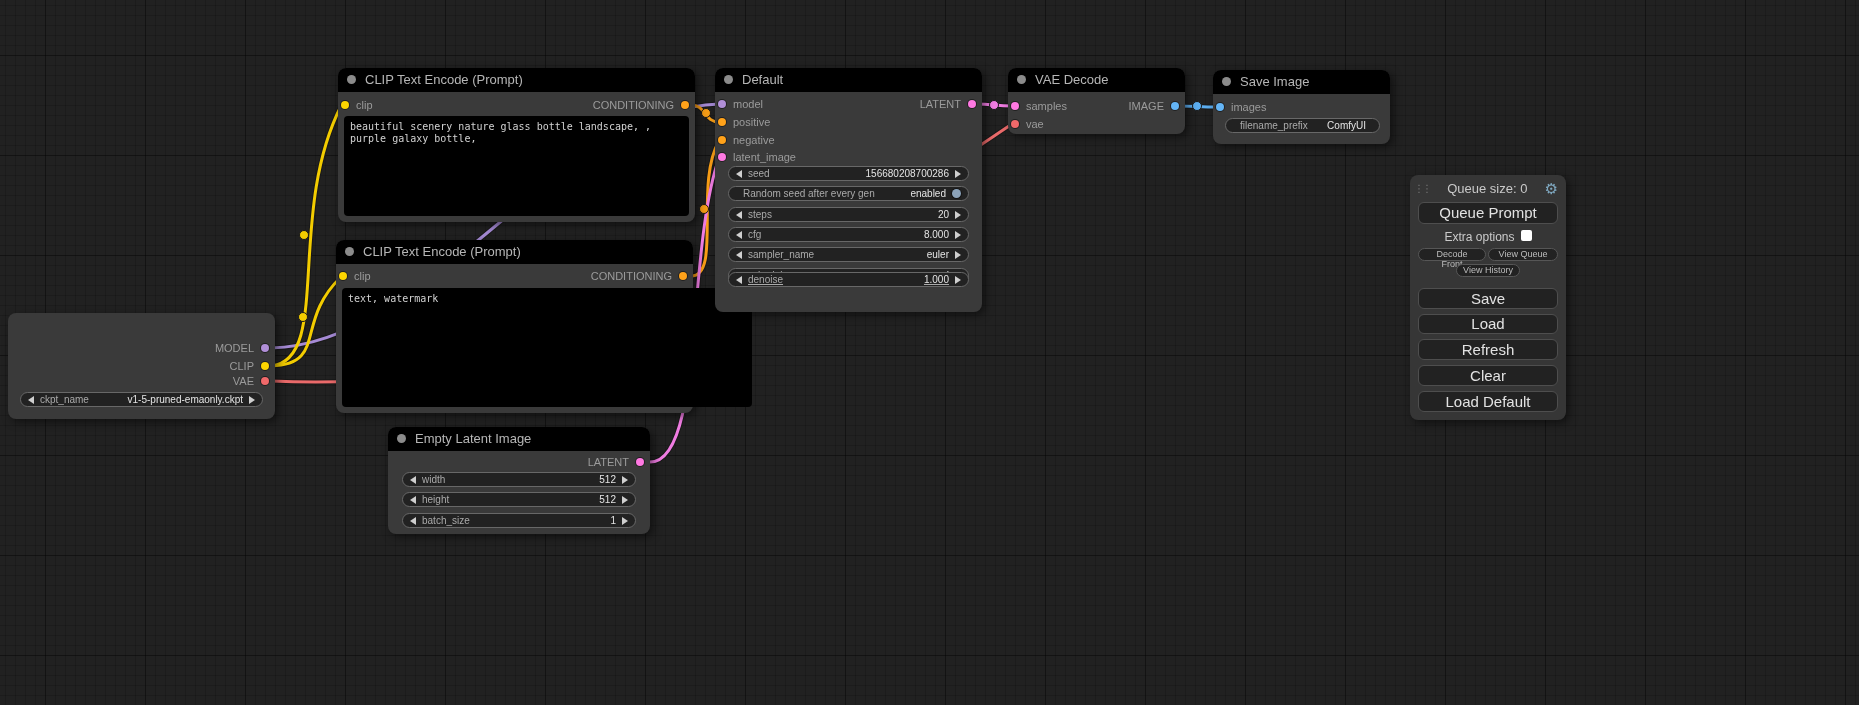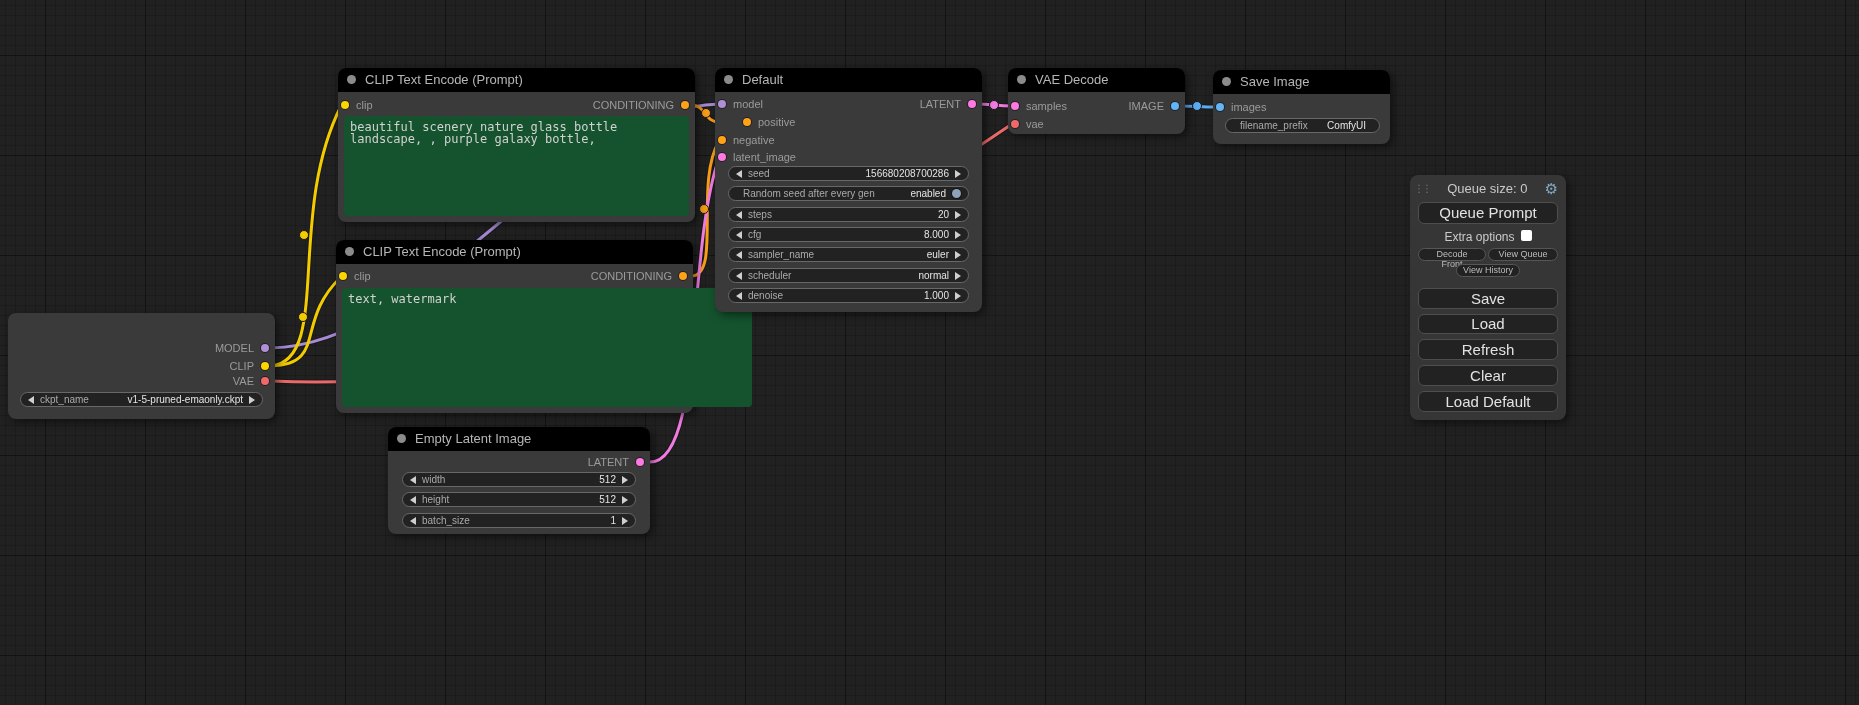--- a/index.html
+++ b/index.html
@@ -44,22 +44,22 @@
     padding:0 7px; font-size:10px; color:#aaa;
   }
   .wleft, .wright { display:flex; align-items:center; gap:6px; min-width:0; }
   .wval { color:#e4e4e4; white-space:nowrap; }
   .wlabel { white-space:nowrap; }
   .arr-l { width:0; height:0; border-top:4px solid transparent; border-bottom:4px solid transparent; border-right:6px solid #cfcfcf; }
   .arr-r { width:0; height:0; border-top:4px solid transparent; border-bottom:4px solid transparent; border-left:6px solid #cfcfcf; }
   .toggle-dot { width:9px; height:9px; border-radius:50%; background:#8ca3ba; box-shadow:0 0 0 1px rgba(0,0,0,0.4); }
 
   .textbox {
-    position:absolute; background:#14532d; border-radius:4px; color:#d2d2d2;
-    font-family:"DejaVu Sans Mono", monospace; font-size:12px; line-height:12px;
+    position:absolute; background:#000000; border-radius:4px; color:#d2d2d2;
+    font-family:"DejaVu Sans Mono", monospace; font-size:10px; line-height:12px;
     padding:5px 6px; overflow:hidden; white-space:pre-wrap; word-break:break-word;
   }
 
   
   #queue-panel {
     position:absolute; left:1410px; top:175px; width:156px; height:245px;
     background:#363636; border-radius:8px; box-shadow:3px 3px 9px rgba(0,0,0,0.5);
     z-index:3; padding:5px 8px 8px 8px; display:flex; flex-direction:column;
   }
   .qheader { display:flex; align-items:center; height:18px; margin-bottom:4px; }
@@ -184,21 +184,21 @@
 
   <div class="node" style="left:715px; top:68px; width:267px; height:244px;">
     <div class="ntitle">
       <div class="tdot"></div>
       <span>Default</span>
     </div>
     <div class="port-row" style="top:28px; left:3px;">
       <div class="pdot c-purple"></div>
       <span class="plabel">model</span>
     </div>
-    <div class="port-row" style="top:46px; left:3px;margin-left:25px;">
+    <div class="port-row" style="top:46px; left:3px;">
       <div class="pdot c-orange"></div>
       <span class="plabel">positive</span>
     </div>
     <div class="port-row" style="top:64px; left:3px;">
       <div class="pdot c-orange"></div>
       <span class="plabel">negative</span>
     </div>
     <div class="port-row" style="top:81px; left:3px;">
       <div class="pdot c-pink"></div>
       <span class="plabel">latent_image</span>
@@ -260,21 +260,21 @@
     <div class="widget" style="left:13px; top:200px; width:241px;">
       <div class="wleft">
           <div class="arr-l"></div>
         <span class="wlabel">scheduler</span>
         </div>
       <div class="wright">
           <span class="wval">normal</span>
         <div class="arr-r"></div>
         </div>
     </div>
-    <div class="widget" style="left:13px; top:220px; width:241px;">
+    <div class="widget" style="left:13px; top:204px; width:241px;text-decoration:underline;">
       <div class="wleft">
           <div class="arr-l"></div>
         <span class="wlabel">denoise</span>
         </div>
       <div class="wright">
           <span class="wval">1.000</span>
         <div class="arr-r"></div>
         </div>
     </div>
   </div>

